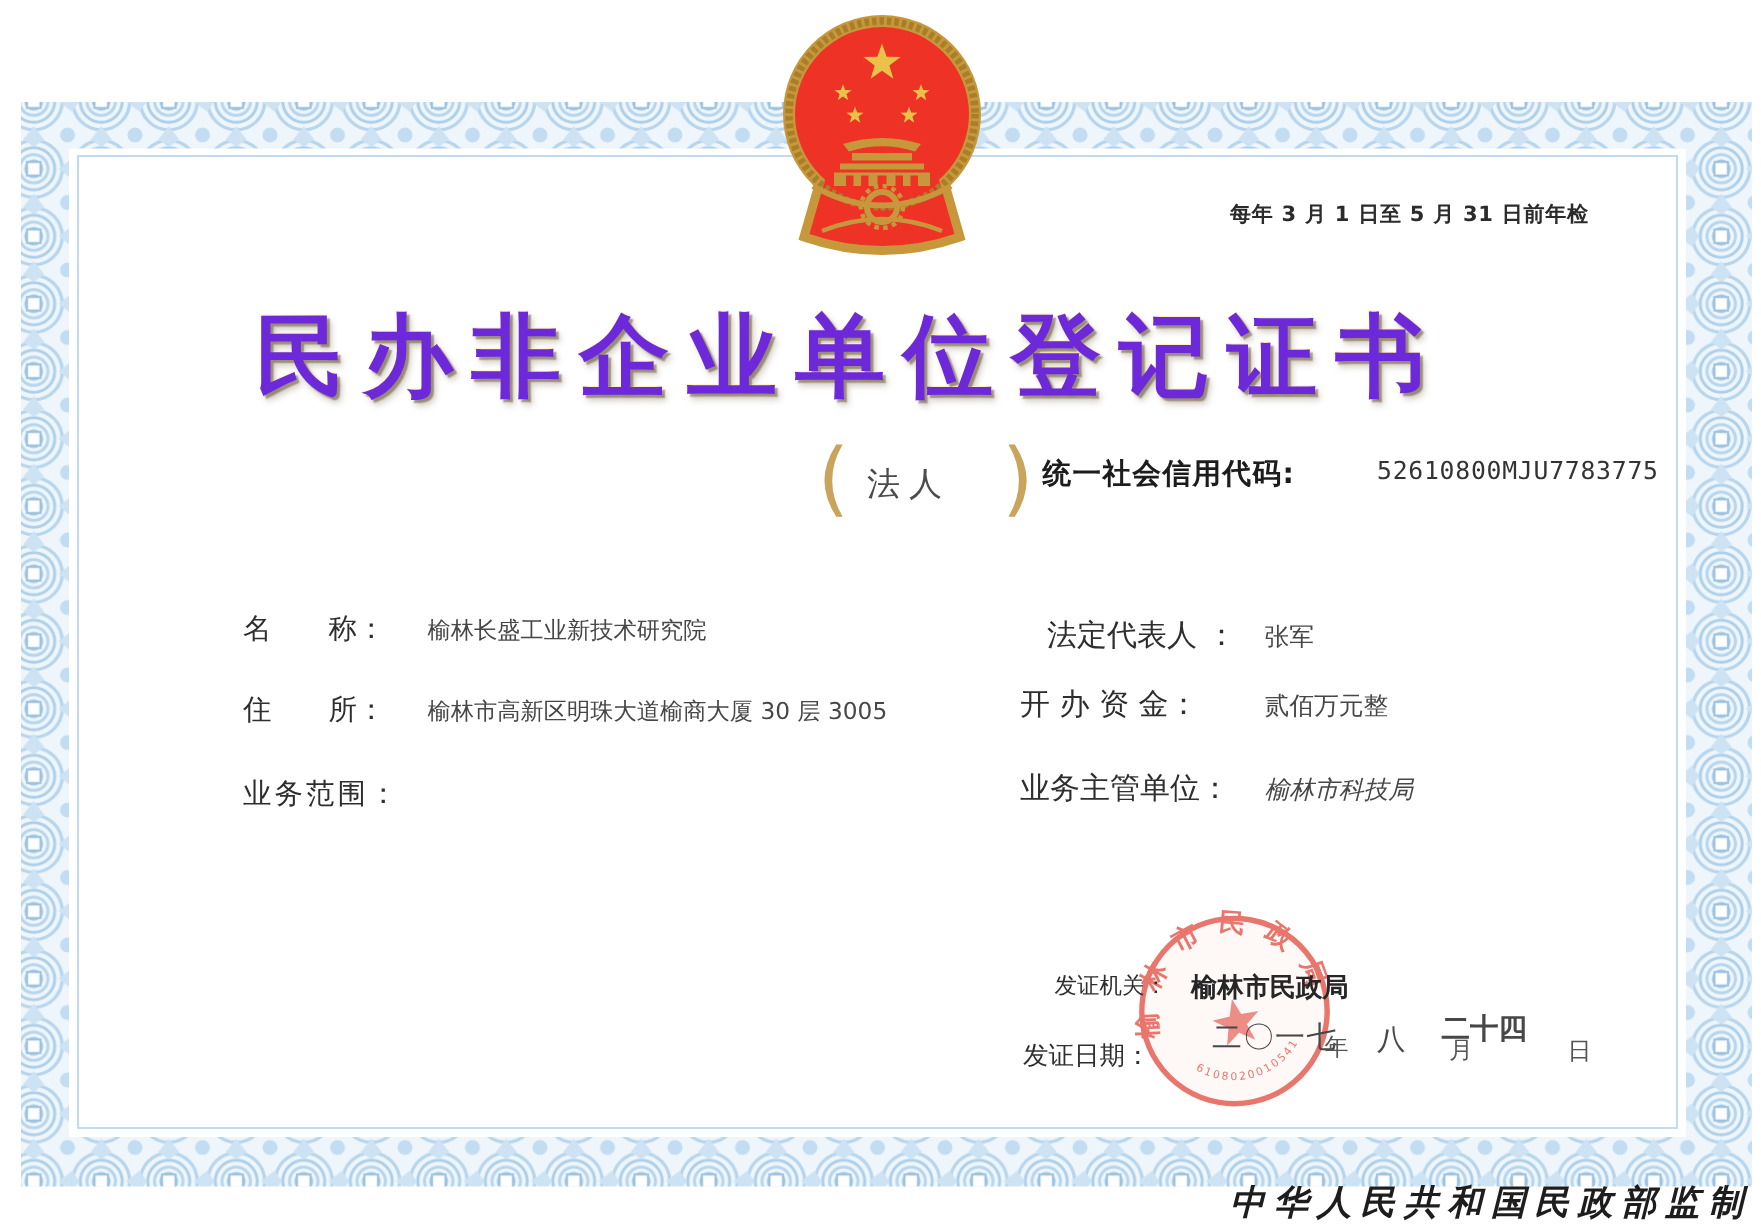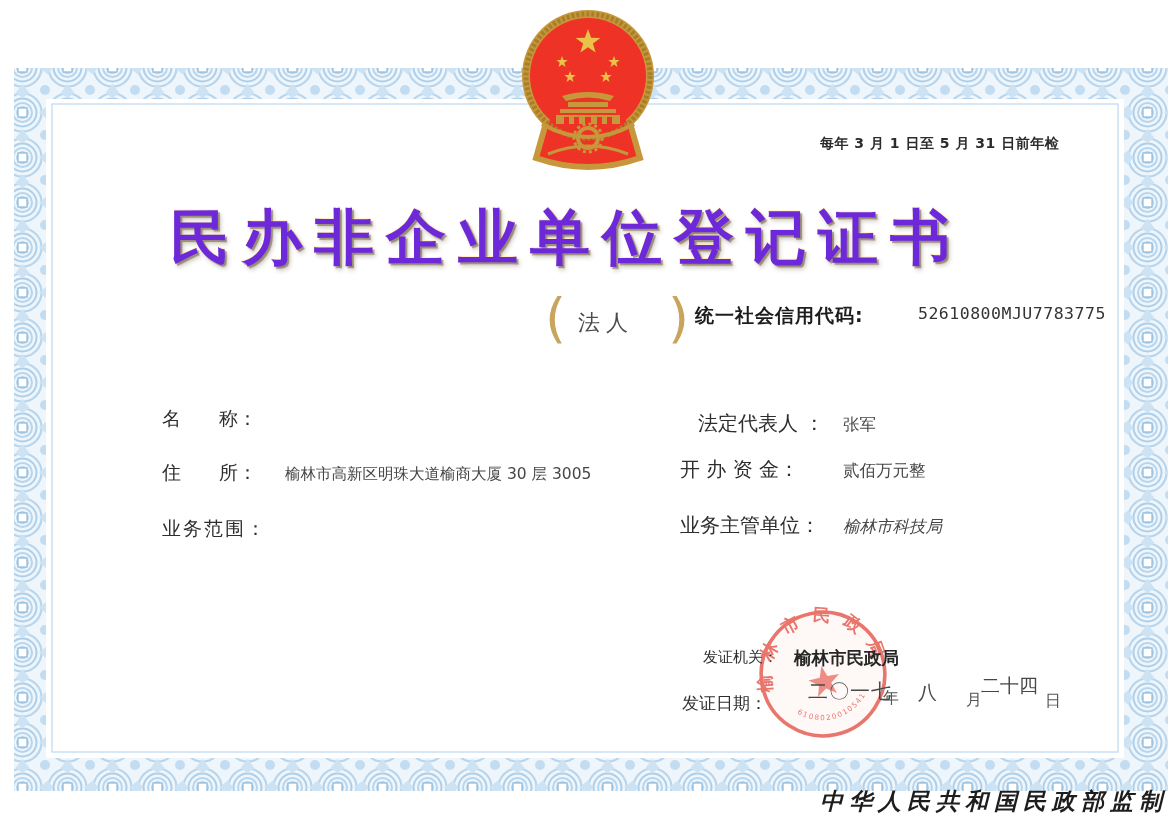--- a/index.html
+++ b/index.html
@@ -126,20 +126,21 @@
 
   <div class="cert-title">民办非企业单位登记证书</div>
 
   <div class="abs paren" style="left:545px; top:292px;">(</div>
   <div class="abs type-text" style="left:578px; top:308px;">法人</div>
   <div class="abs paren" style="left:668px; top:292px;">)</div>
   <div class="abs code-label" style="left:695px; top:303px;">统一社会信用代码:</div>
   <div class="abs code-value" style="left:918px; top:304px;">52610800MJU7783775</div>
 
   <div class="abs flabel" style="left:162px; top:406px; font-size:19px;">名　　称：</div>
+  <div class="abs fvalue" style="left:285px; top:410px; font-size:15.5px;">榆林长盛工业新技术研究院</div>
 
   <div class="abs flabel" style="left:162px; top:460px; font-size:19px;">住　　所：</div>
   <div class="abs fvalue" style="left:285px; top:464px; font-size:15.5px;">榆林市高新区明珠大道榆商大厦 30 层 3005</div>
 
   <div class="abs flabel" style="left:162px; top:516px; font-size:19px; letter-spacing:2px;">业务范围：</div>
 
   <div class="abs flabel" style="left:698px; top:410px; font-size:20px;">法定代表人 ：</div>
   <div class="abs fvalue" style="left:843px; top:414px; font-size:16.5px;">张军</div>
 
   <div class="abs flabel" style="left:680px; top:456px; font-size:20px;">开 办 资 金：</div>
@@ -166,18 +167,18 @@
   </svg>
 
   <div class="abs flabel" style="left:703px; top:648px; font-size:15px;">发证机关：</div>
   <div class="abs issuer-value" style="left:794px; top:646px; font-size:17.5px;">榆林市民政局</div>
 
   <div class="abs flabel" style="left:682px; top:692px; font-size:17px;">发证日期：</div>
   <div class="abs fvalue" style="left:808px; top:678px; font-size:20px; letter-spacing:1px;">二〇一七</div>
   <div class="abs flabel" style="left:883px; top:688px; font-size:16px; color:#555;">年</div>
   <div class="abs fvalue" style="left:918px; top:680px; font-size:19px;">八</div>
   <div class="abs flabel" style="left:966px; top:690px; font-size:16px; color:#555;">月</div>
-  <div class="abs fvalue" style="left:981px; top:673px; font-size:19px;">二十四</div>
+  <div class="abs fvalue" style="left:961px; top:673px; font-size:19px;font-weight:bold;">二十四</div>
   <div class="abs flabel" style="left:1045px; top:691px; font-size:16px; color:#555;">日</div>
 
   <div class="footer-note">中华人民共和国民政部监制</div>
 
 </div>
 
 </body></html>

